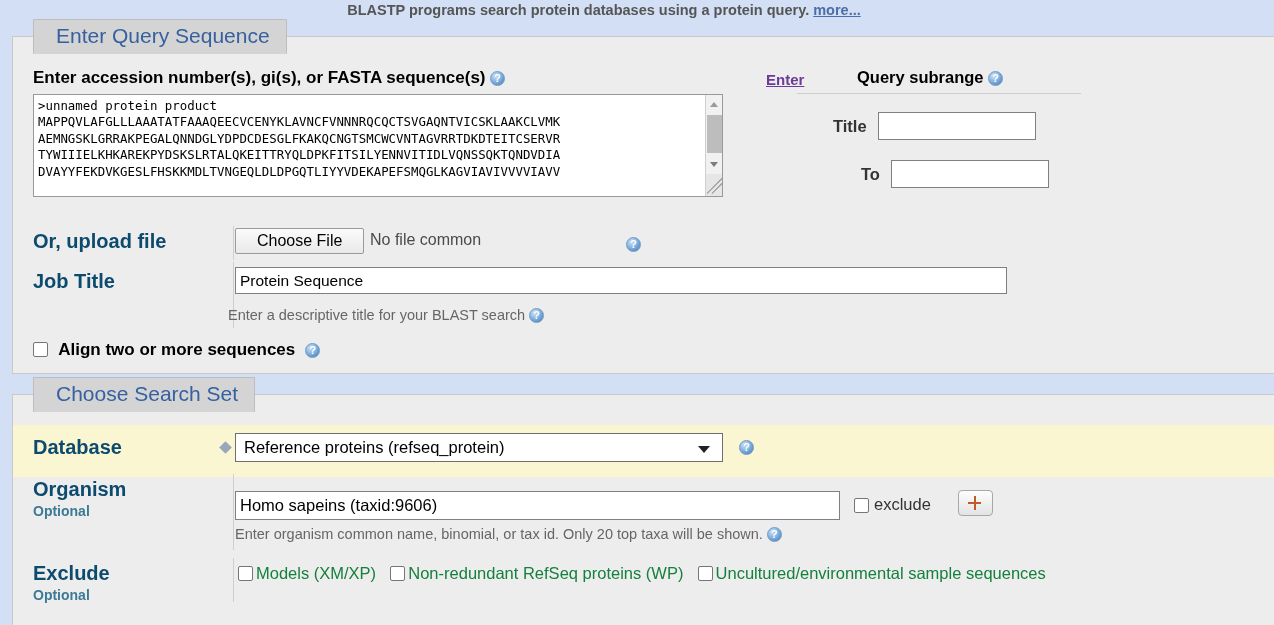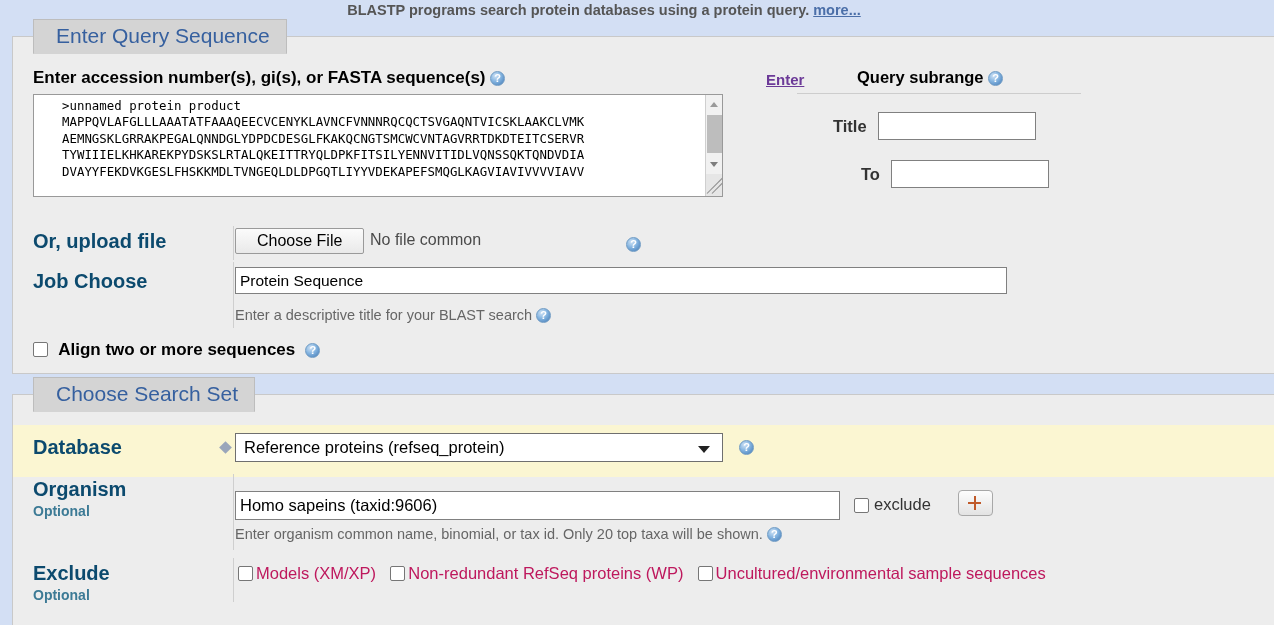--- a/index.html
+++ b/index.html
@@ -133,21 +133,20 @@
     position: absolute;
     left: 4px; top: 3px;
     width: 676px;
     font-family: "DejaVu Sans Mono", monospace;
     font-size: 12.4px;
     line-height: 16.4px;
     white-space: pre;
     color: #000;
     overflow: hidden;
     height: 97px;
-    margin-left: 24px;
   }
   .sbar {
     position: absolute;
     right: 0; top: 0;
     width: 17px; height: 101px;
     background: #f1f1f1;
     border-left: 1px solid #cfcfcf;
     box-sizing: border-box;
   }
   .sb-arrow {
@@ -268,21 +267,21 @@
 
   
   .row-job { position: absolute; left: 33px; top: 268px; }
   .row-job .lbl { position: absolute; left: 0; top: 2px; }
   .job-input {
     position: absolute;
     left: 202px; top: -1px;
     width: 772px; height: 27px;
     font-size: 15.5px;
   }
-  .job-hint { position: absolute; left: 202px; top: 39px; text-align: right; }
+  .job-hint { position: absolute; left: 195px; top: 39px; text-align: right; }
 
   
   .row-align { position: absolute; left: 33px; top: 340px; }
   .cb {
     -webkit-appearance: none;
     appearance: none;
     width: 15px; height: 15px;
     border: 1px solid #767676;
     border-radius: 2px;
     background: #fff;
@@ -369,21 +368,21 @@
   }
   .plus-btn::before { left: 9px; top: 11px; width: 13px; height: 2px; }
   .plus-btn::after  { left: 15px; top: 5px; width: 2px; height: 14px; }
   .org-hint { position: absolute; left: 202px; top: 48px; }
 
   
   .row-excl { position: absolute; left: 33px; top: 562px; }
   .row-excl .lbl { position: absolute; left: 0; top: 0; }
   .row-excl .sublbl { position: absolute; left: 0; top: 25px; }
   .excl-opts { position: absolute; left: 205px; top: 2px; white-space: nowrap; }
-  .excl-opts .opt { font-size: 16.5px; color: #be185d; margin-left: 3px; }
+  .excl-opts .opt { font-size: 16.5px; color: #15803d; margin-left: 3px; }
   .excl-opts .cb { margin-left: 10px; }
   .excl-opts .cb:first-child { margin-left: 0; }
 </style>
 </head>
 <body>
 
 <div class="page">
 
   <div class="topstrip">
     <span class="desc"><span>BLASTP programs search protein databases using a protein query.</span> <span class="more">more...</span></span>
@@ -432,21 +431,21 @@
 
   <div class="row-upload" style="width:700px;height:30px;">
     <span class="lbl">Or, upload file</span>
     <div class="divider-v" style="top:-2px;height:34px;"></div>
     <button class="choose-btn">Choose File</button>
     <span class="nofile">No file common</span>
     <span class="help upload-help"></span>
   </div>
 
   <div class="row-job" style="width:1000px;height:62px;">
-    <span class="lbl">Job Choose</span>
+    <span class="lbl">Job Title</span>
     <div class="divider-v" style="top:-6px;height:66px;"></div>
     <input class="box-input job-input" type="text" value="Protein Sequence" style="">
     <span class="hint job-hint">
       <span>Enter a descriptive title for your BLAST search</span>
       <span class="help"></span>
     </span>
   </div>
 
   <div class="row-align">
     <input type="checkbox" class="cb" style="">

